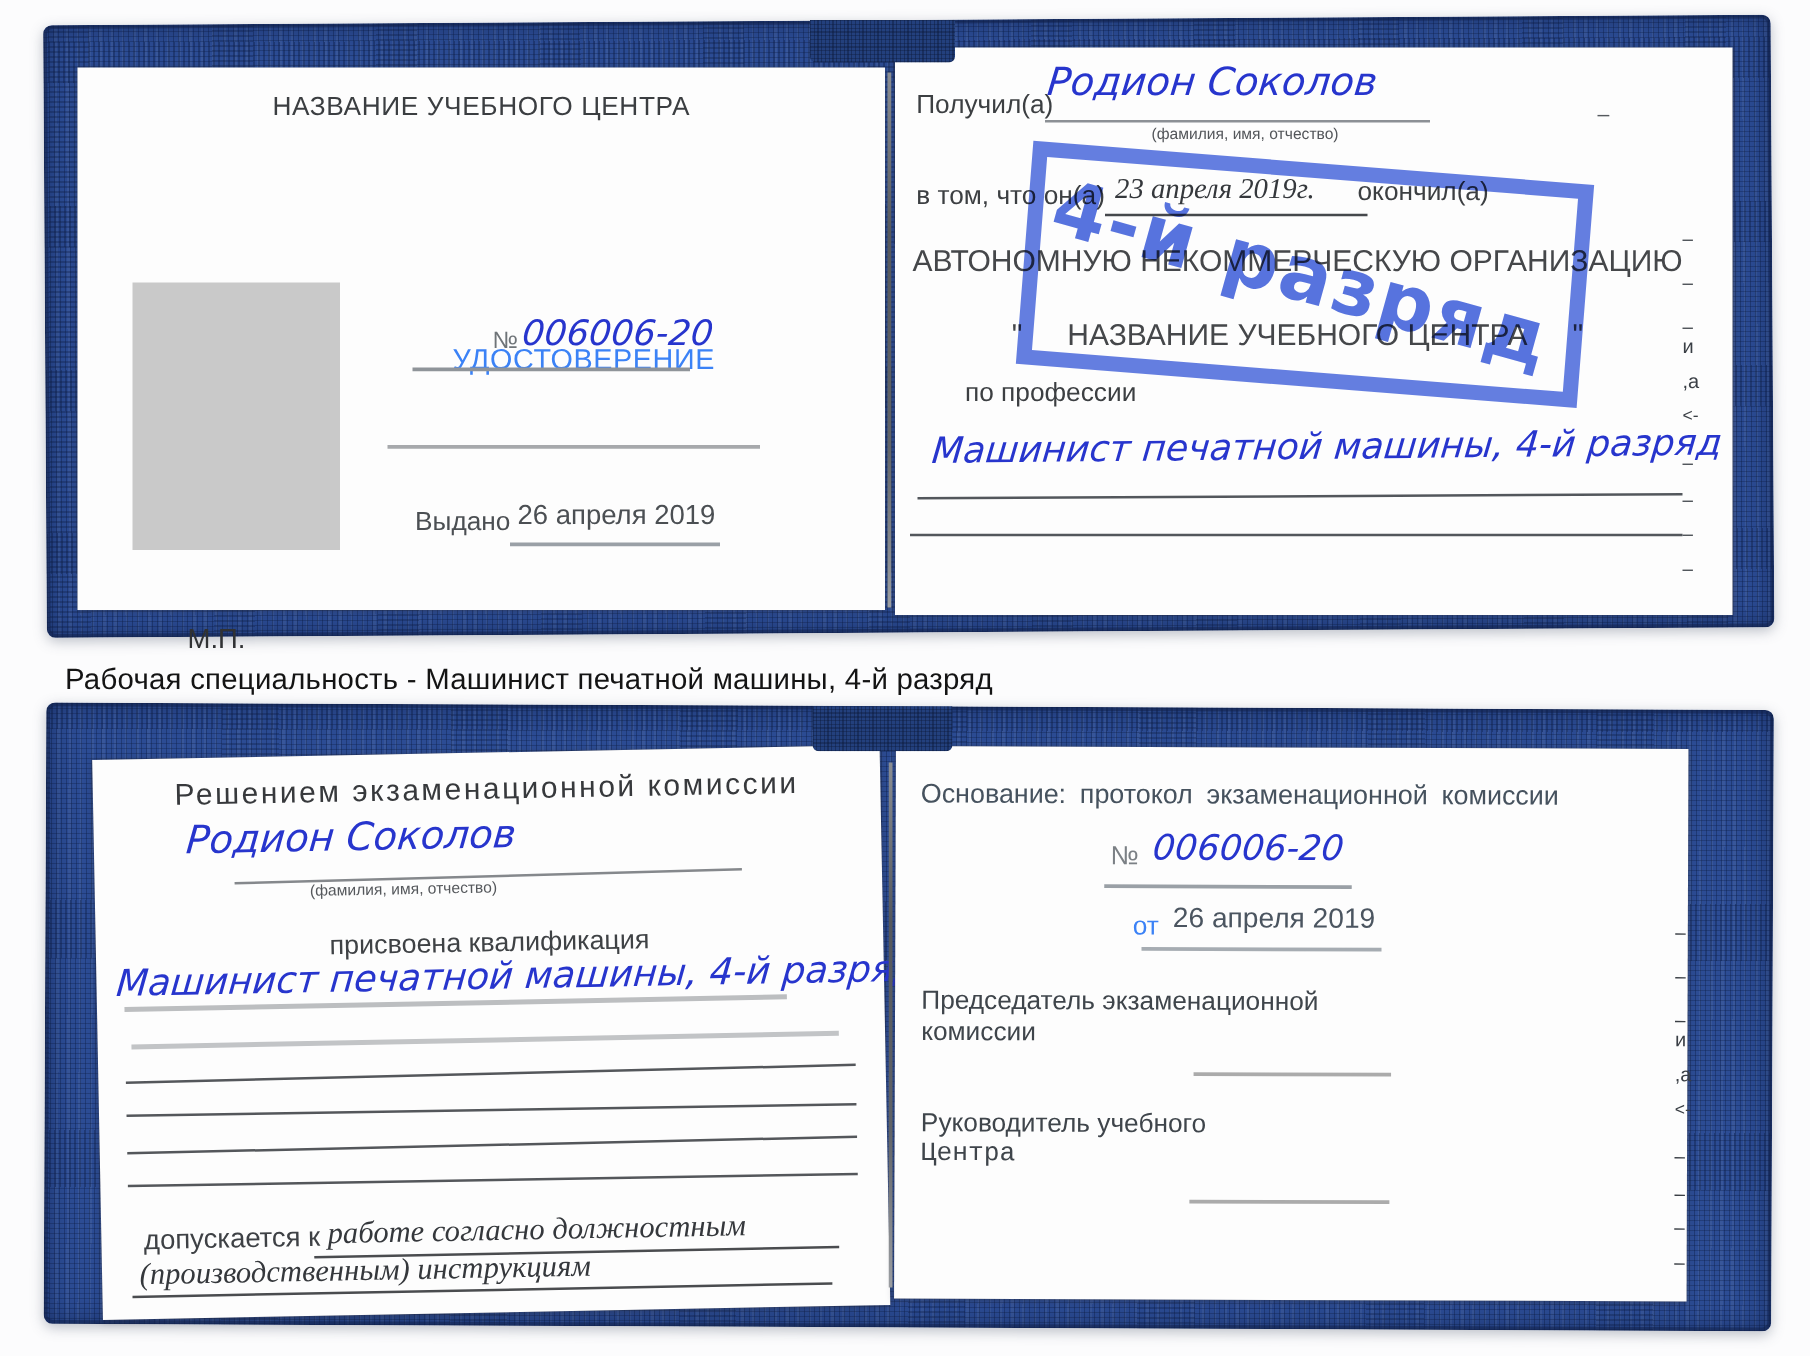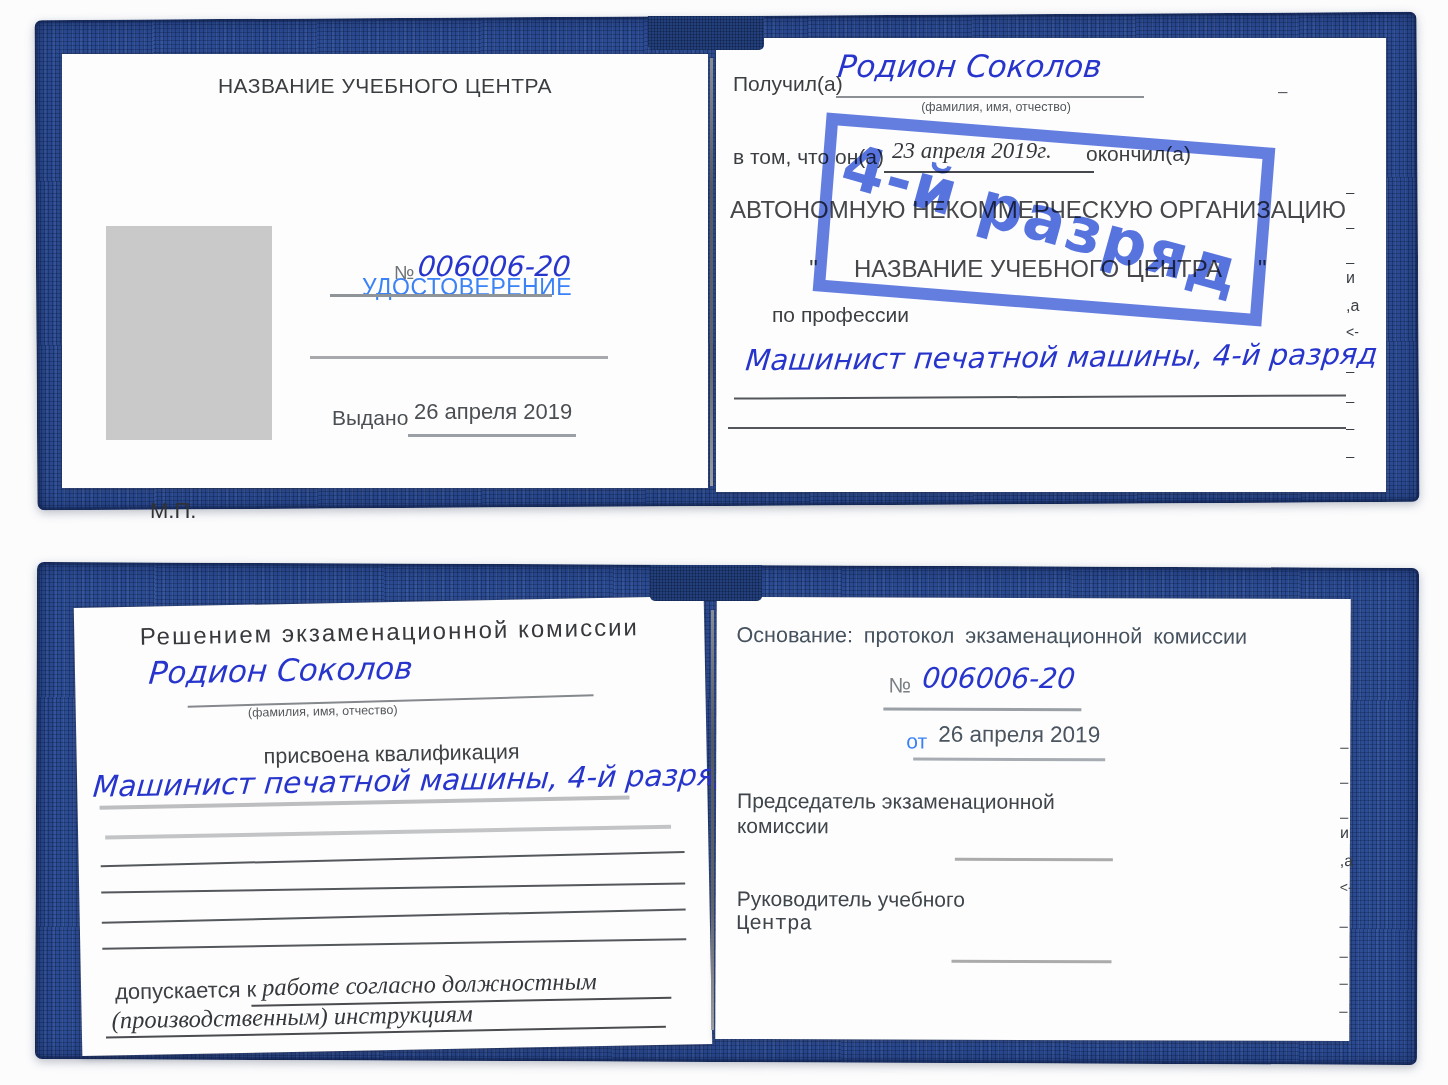--- a/index.html
+++ b/index.html
@@ -185,20 +185,21 @@
       <span>–</span>
       <span>–</span>
       <span>–</span>
     </div>
     <div id="stamp">
       <div id="stamp-text">4-й разряд</div>
     </div>
   </div>
   <div class="fold" id="fold-top"></div>
 
+  <div class="lbl" id="caption">Рабочая специальность - Машинист печатной машины, 4-й разряд</div>
 
   <div class="cover" id="cover-bottom"></div>
   <div class="tab" id="tab-bottom"></div>
 
   <div class="page" id="page-bl">
     <div class="lbl" id="bl-heading">Решением экзаменационной комиссии</div>
     <div class="hw" id="bl-name">Родион Соколов</div>
     <div class="line" id="bl-name-line"></div>
     <div class="lbl" id="bl-name-hint">(фамилия, имя, отчество)</div>
     <div class="lbl" id="bl-qual-label">присвоена квалификация</div>

